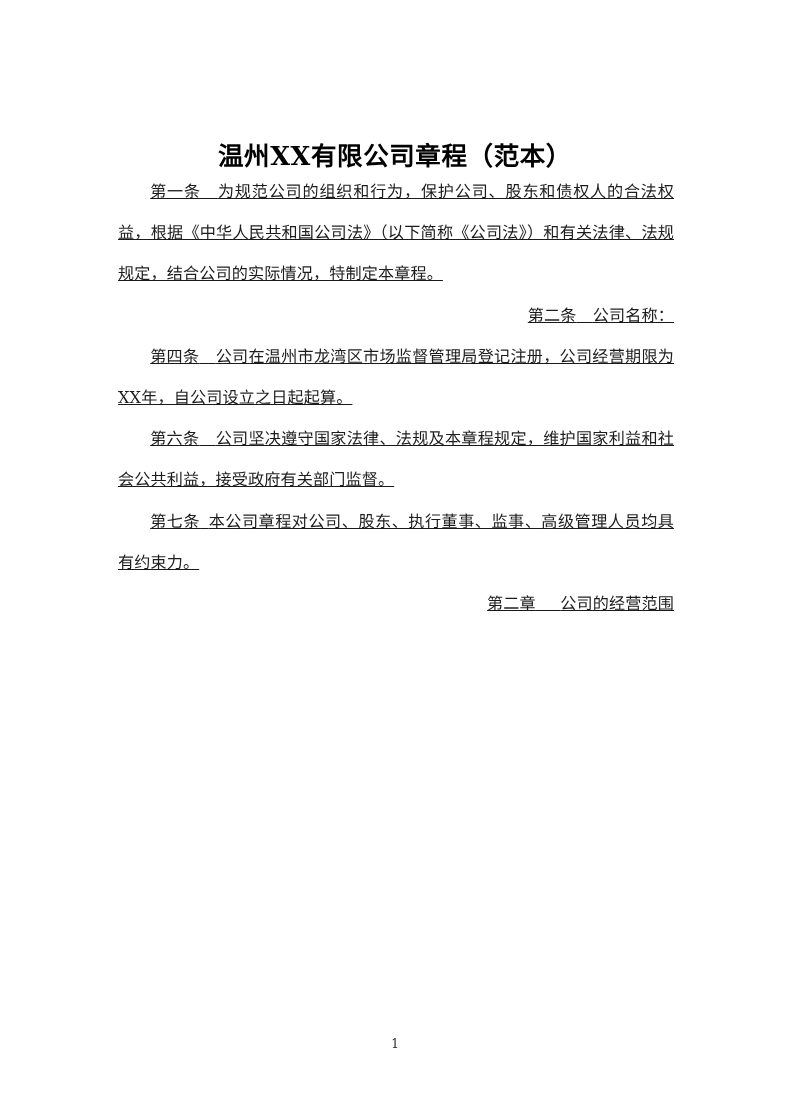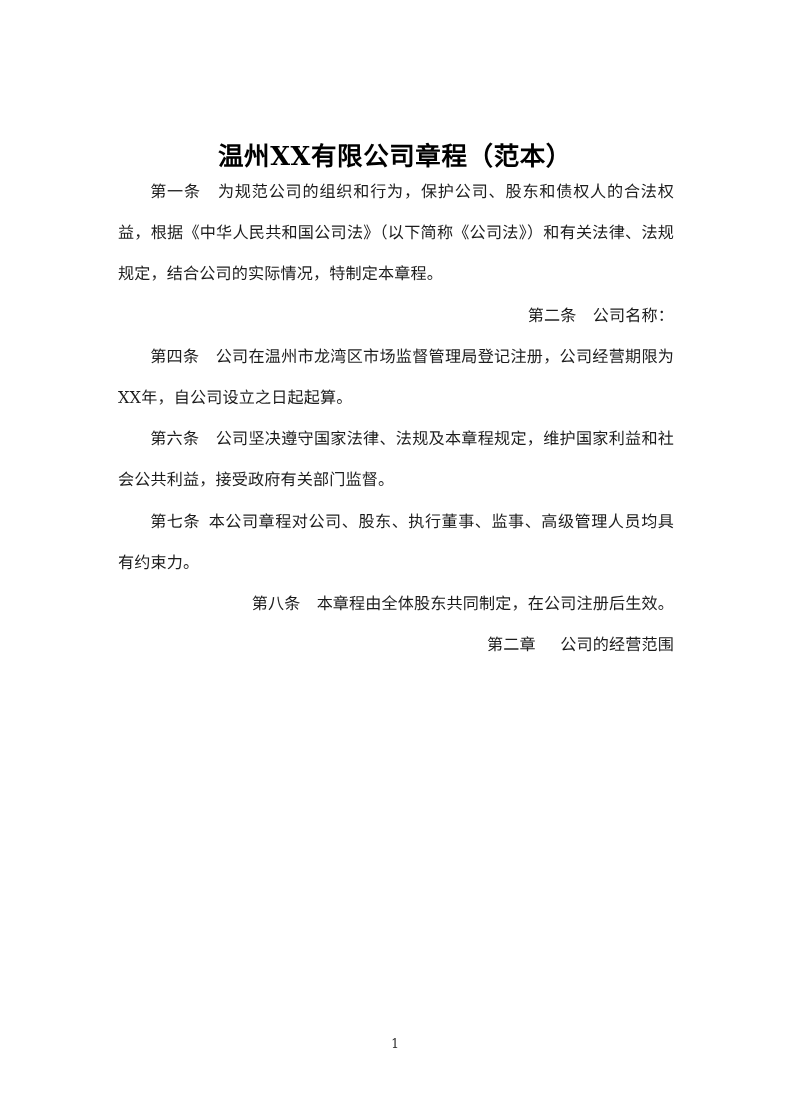--- a/index.html
+++ b/index.html
@@ -40,20 +40,21 @@
     white-space: nowrap;
     margin-top: 32px;
   }
 
   
   .body-block {
     position: absolute;
     top: 171px;
     left: 118px;
     width: 556px;
+    text-decoration: underline;
   }
 
   .para {
     font-size: 16.1px;
     line-height: 41.2px;
     text-align: justify;
     text-justify: inter-ideograph;
     text-indent: 2em;
     margin: 0;
     color: #1c1c1c;
@@ -90,19 +91,18 @@
 <div class="page">
 
   <div class="doc-title">温州XX有限公司章程（范本）</div>
 
   <div class="body-block">
       <p class="para"><span class="label">第一条</span> <span>为规范公司的组织和行为，保护公司、股东和债权人的合法权益，根据《中华人民共和国公司法》（以下简称《公司法》）和有关法律、法规规定，结合公司的实际情况，特制定本章程。</span></p>
       <p class="para short"><span class="label">第二条</span> <span>公司名称：</span></p>
       <p class="para"><span class="label">第四条</span> <span>公司在温州市龙湾区市场监督管理局登记注册，公司经营期限为XX年，自公司设立之日起起算。</span></p>
       <p class="para"><span class="label">第六条</span> <span>公司坚决遵守国家法律、法规及本章程规定，维护国家利益和社会公共利益，接受政府有关部门监督。</span></p>
       <p class="para"><span class="label">第七条</span> <span>本公司章程对公司、股东、执行董事、监事、高级管理人员均具有约束力。</span></p>
-      <p class="para short"><span class="label">第八条</span> <span>本章程由全体股东共同制定，在公司注册后生效。</span></p>
       <p class="para short"><span class="label">第二章</span>  <span>公司的经营范围</span></p>
     </div>
 
   <div class="page-number">1</div>
 
 </div>
 
 </body></html>

